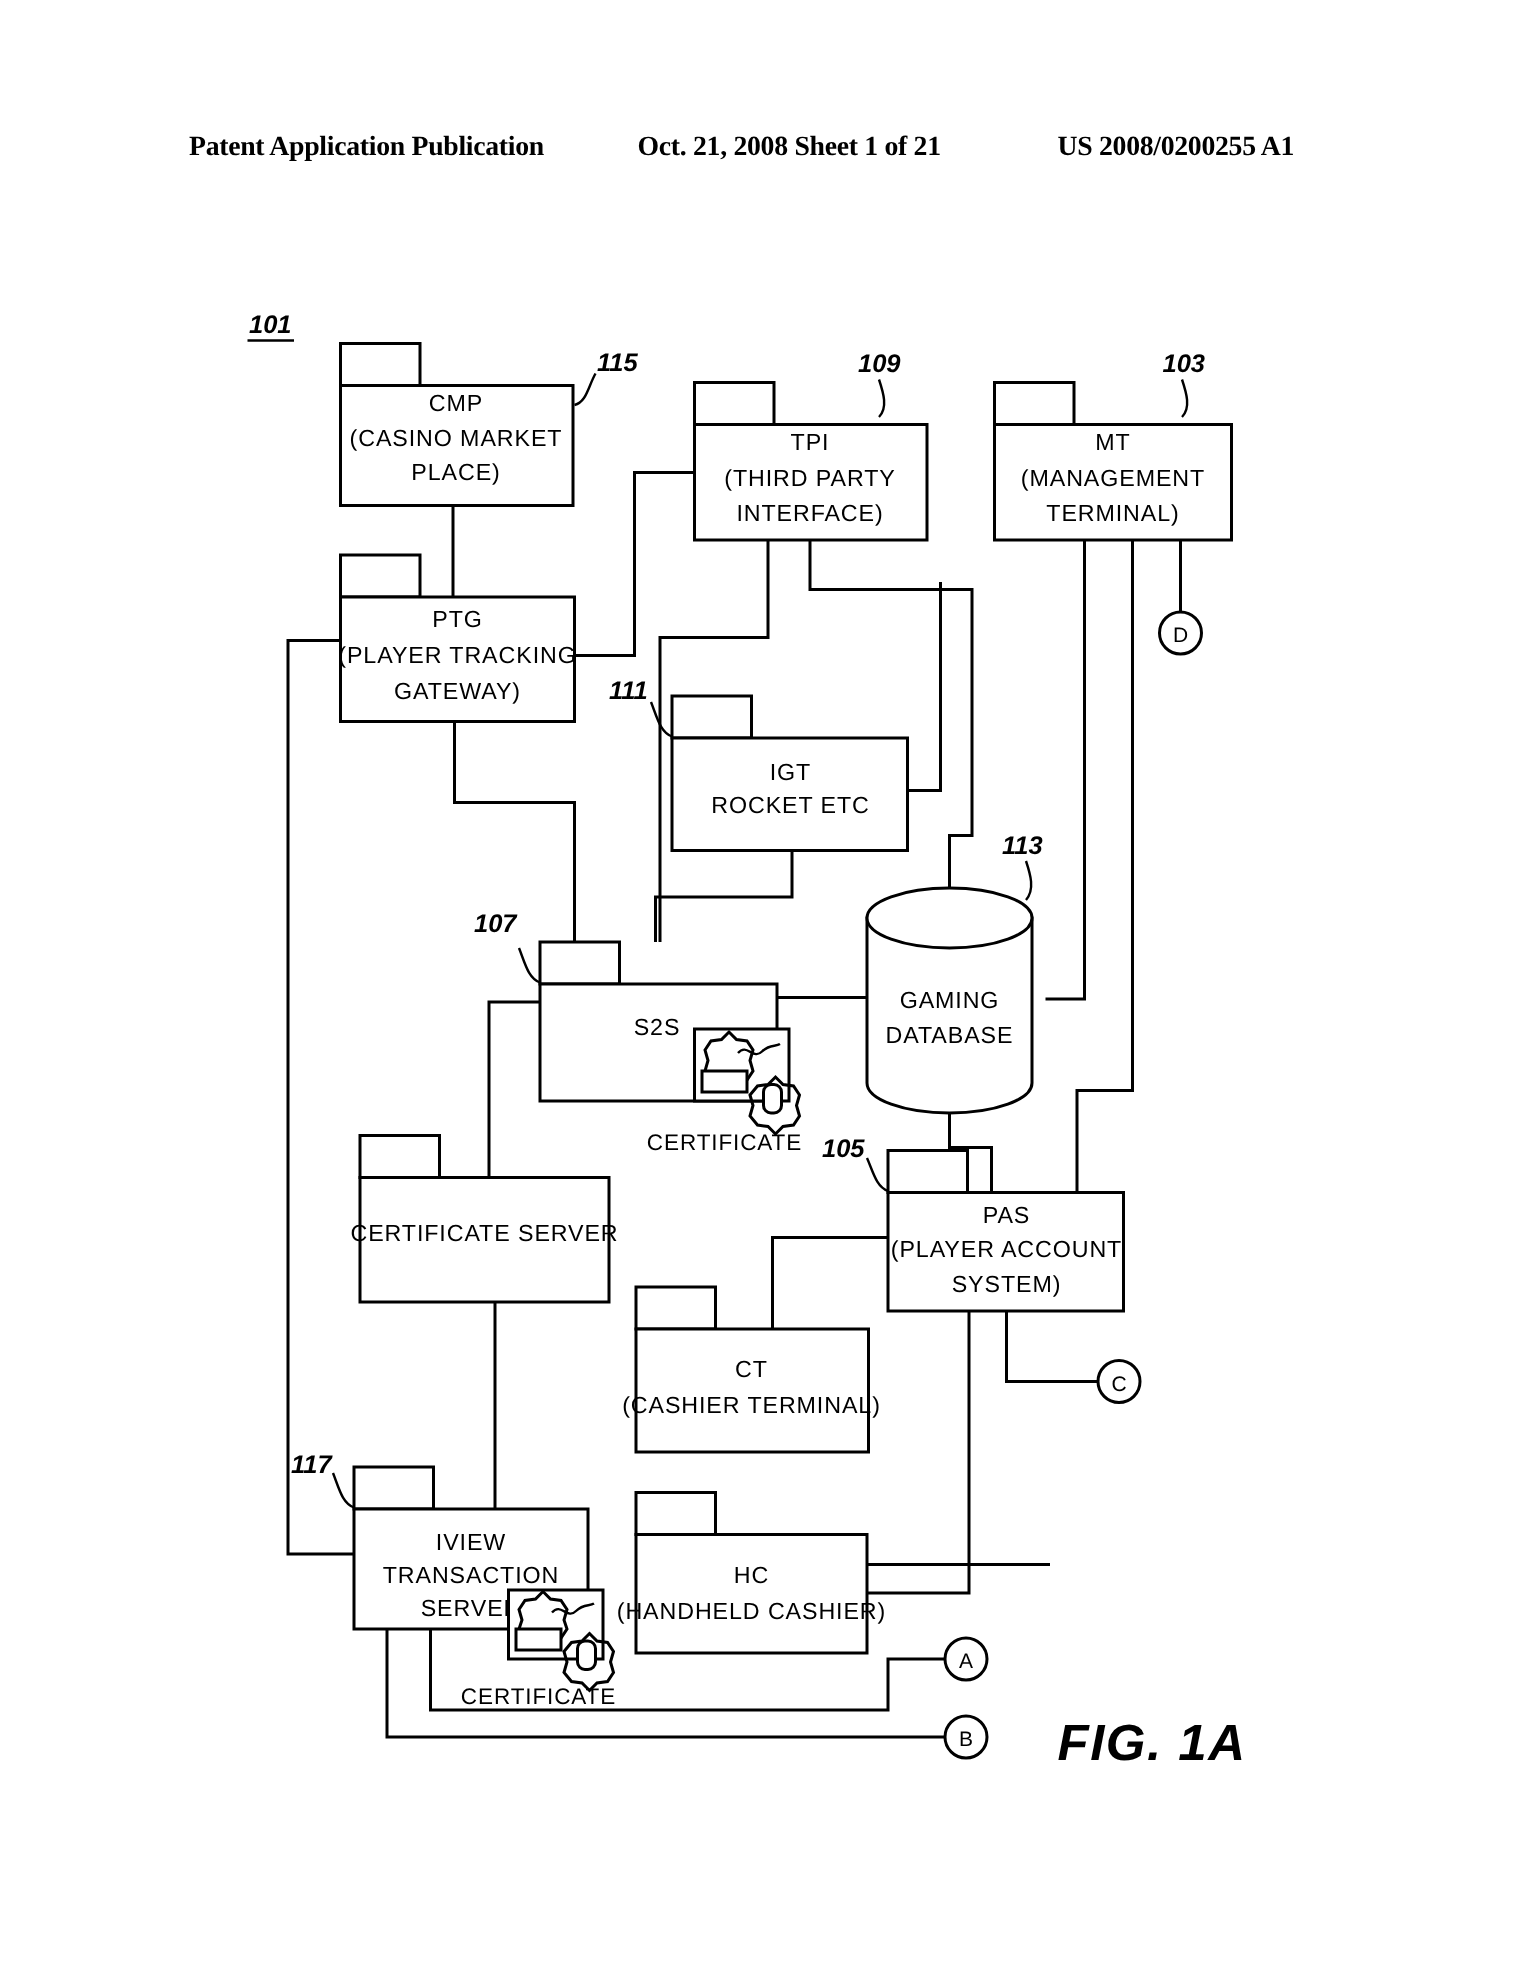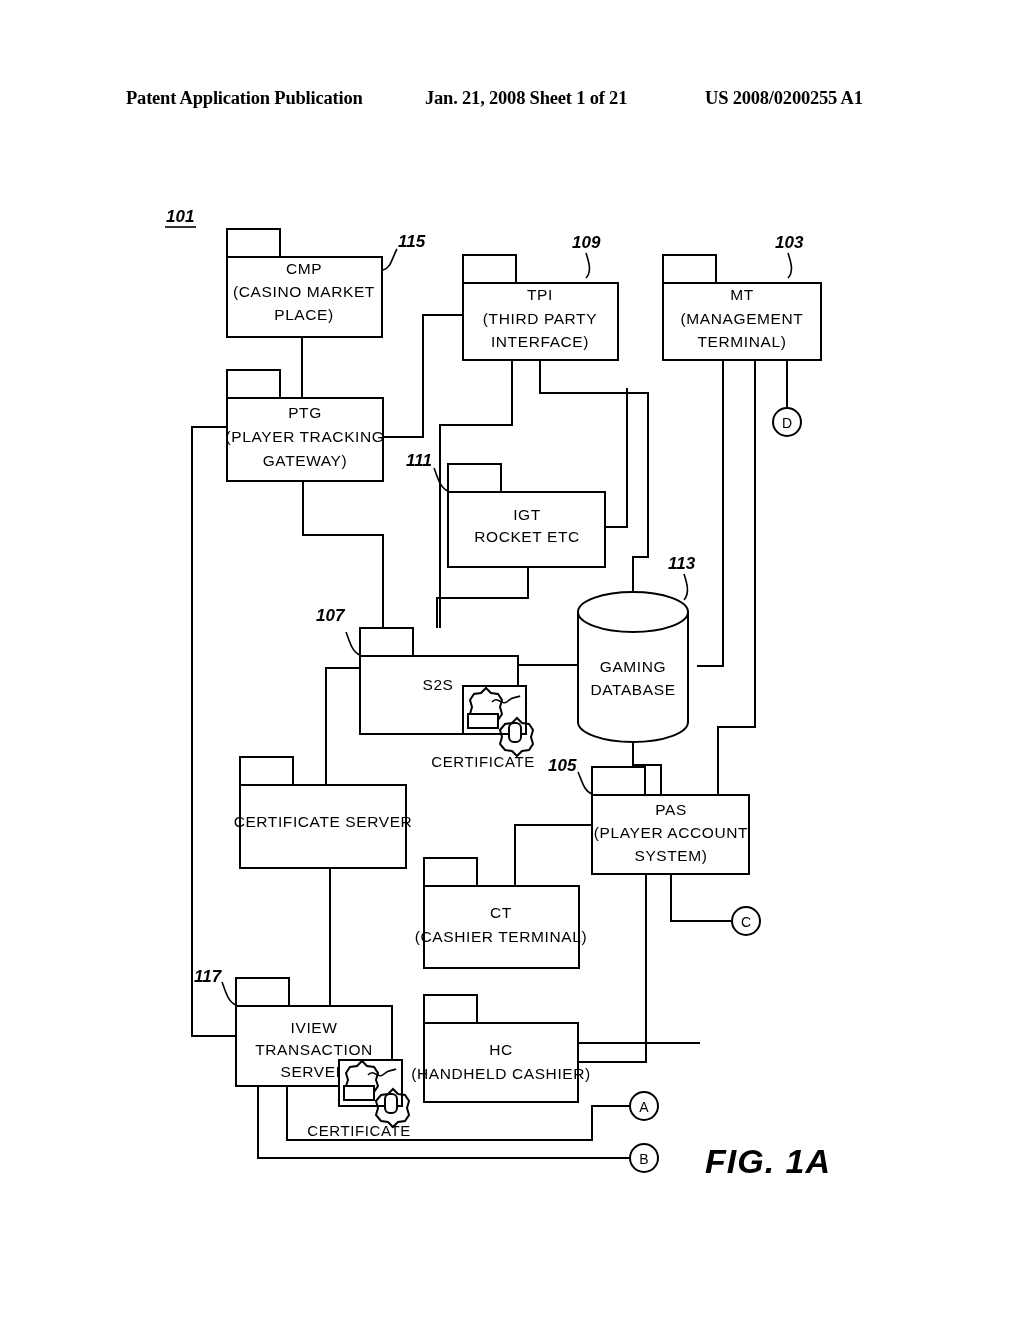--- a/index.html
+++ b/index.html
@@ -87,21 +87,21 @@
   .bx { stroke: #000; stroke-width: 2; fill: #fff; }
   .thin { stroke: #000; stroke-width: 1.6; fill: none; }
 </style>
 </head>
 <body>
 
 <div id="page">
 
   <div class="header">
     <span class="hdr-pub">Patent Application Publication</span>
-    <span class="hdr-date">Jan. 21, 2008  Sheet 1 of 21</span>
+    <span class="hdr-date">Oct. 21, 2008  Sheet 1 of 21</span>
     <span class="hdr-num">US 2008/0200255 A1</span>
   </div>
 
   <svg id="diagram" viewBox="0 0 1024 1320">
 
     <g>
 
       <path class="ln" d="M 302,337 L 302,398"></path>
 
       <path class="ln" d="M 383,437 L 423,437 L 423,315 L 463,315"></path>

